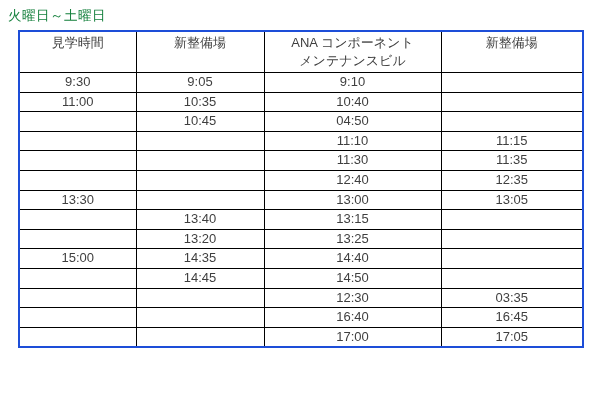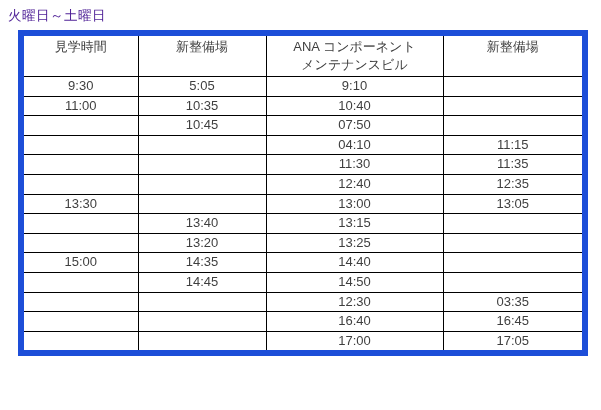--- a/index.html
+++ b/index.html
@@ -13,30 +13,30 @@
     position: relative;
     font-family: "Liberation Sans", "DejaVu Sans", sans-serif;
     color: #3f3f3f;
     overflow: hidden;
   }
   .title {
     position: absolute;
     left: 8px;
     top: 7px;
     font-size: 13.5px;
-    color: #4c1d95;
+    color: #15803d;
     letter-spacing: 0.5px;
   }
   table.timetable {
     position: absolute;
     left: 18px;
     top: 30px;
     border-collapse: collapse;
     table-layout: fixed;
-    border: 6px solid #1d4ed8;
+    border: 2px solid #1d4ed8;
     padding-left: 47px;
   }
   .timetable th,
   .timetable td {
     border: 1px solid #000;
     font-size: 13px;
     font-weight: normal;
     text-align: center;
     padding: 0;
     overflow: hidden;
@@ -71,40 +71,40 @@
       <th>見学時間</th>
       <th>新整備場</th>
       <th>ANA コンポーネント
 メンテナンスビル</th>
       <th>新整備場</th>
     </tr>
   </thead>
   <tbody>
       <tr>
         <td>9:30</td>
-        <td>5:05</td>
+        <td>9:05</td>
         <td>9:10</td>
         <td></td>
       </tr>
       <tr>
         <td>11:00</td>
         <td>10:35</td>
         <td>10:40</td>
         <td></td>
       </tr>
       <tr>
         <td></td>
         <td>10:45</td>
-        <td>07:50</td>
+        <td>04:50</td>
         <td></td>
       </tr>
       <tr>
         <td></td>
         <td></td>
-        <td>04:10</td>
+        <td>11:10</td>
         <td>11:15</td>
       </tr>
       <tr>
         <td></td>
         <td></td>
         <td>11:30</td>
         <td>11:35</td>
       </tr>
       <tr>
         <td></td>

